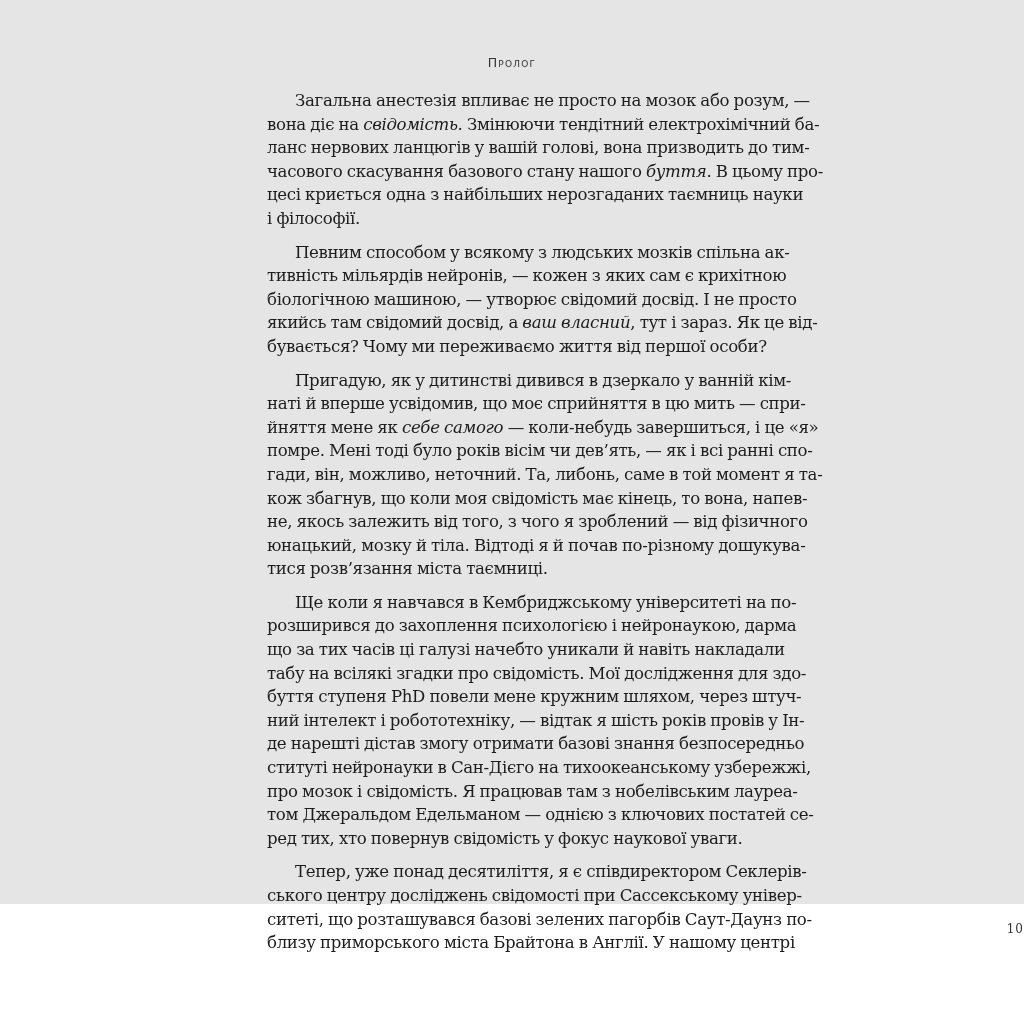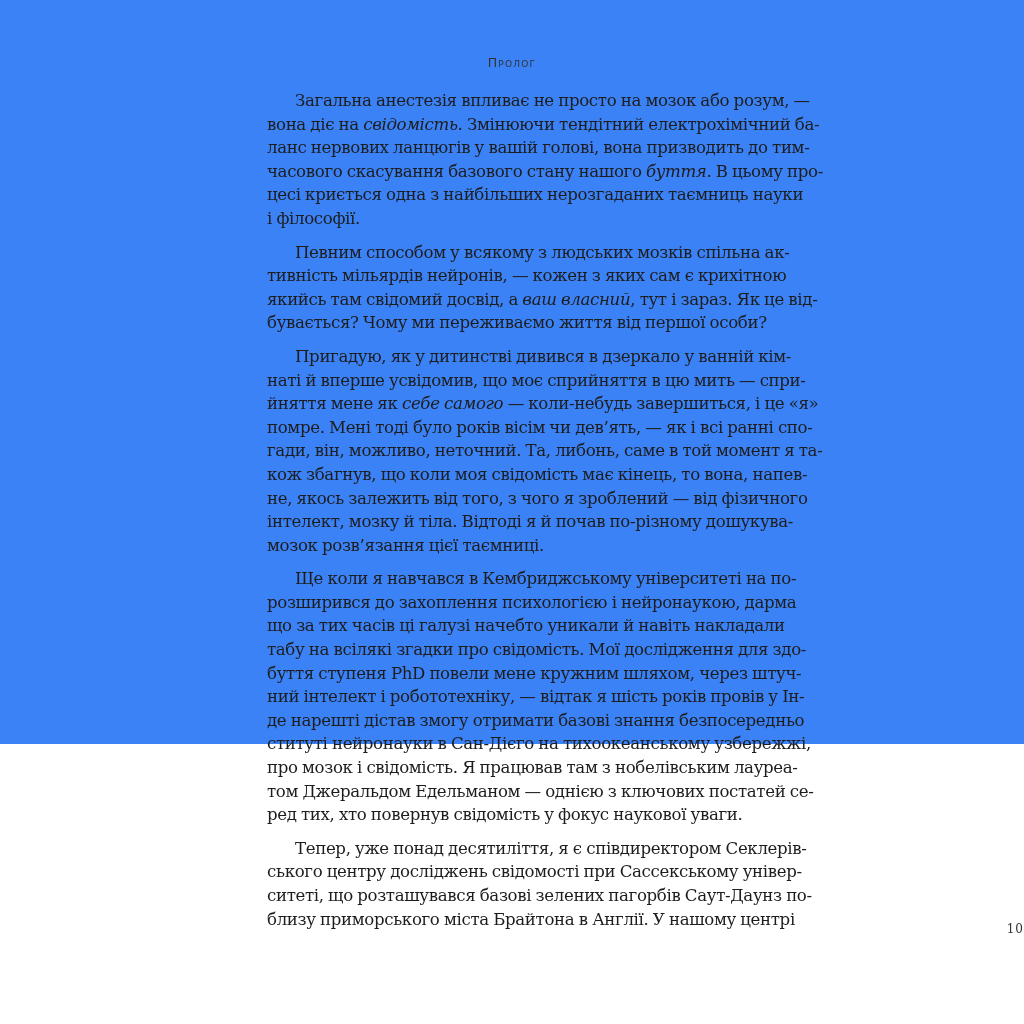--- a/index.html
+++ b/index.html
@@ -1,18 +1,18 @@
 <!DOCTYPE html>
 <html><head>
 <meta charset="utf-8">
 <style>
   html, body { margin: 0; padding: 0; background: #ffffff; }
   body { width: 1024px; height: 1024px; position: relative; overflow: hidden; }
   .page {
-    position: absolute; left: 0; top: 0; width: 1024px; height: 744px; background: #3b82f6;
+    position: absolute; left: 0; top: 0; width: 1024px; height: 904px; background: #e5e5e5;
   }
   .running-head {
     position: absolute; top: 55px; left: 0; width: 1024px; text-align: center;
     font-family: "DejaVu Sans", sans-serif; font-size: 12.5px; letter-spacing: 1.2px;
     color: #333; font-variant: small-caps;
   }
   .text-block {
     position: absolute; left: 267px; top: 89px; width: 514px;
     font-family: "DejaVu Serif", serif; font-size: 16.6px; color: #1d1d1d;
   }
@@ -39,33 +39,34 @@
         <span class="line indent">Загальна анестезія впливає не просто на мозок або розум, —</span>
         <span class="line">вона діє на <em>свідомість</em>. Змінюючи тендітний електрохімічний ба-</span>
         <span class="line">ланс нервових ланцюгів у вашій голові, вона призводить до тим-</span>
         <span class="line">часового скасування базового стану нашого <em>буття</em>. В цьому про-</span>
         <span class="line">цесі криється одна з найбільших нерозгаданих таємниць науки</span>
         <span class="line last">і філософії.</span>
       </div>
       <div class="para">
         <span class="line indent">Певним способом у всякому з людських мозків спільна ак-</span>
         <span class="line">тивність мільярдів нейронів, — кожен з яких сам є крихітною</span>
+        <span class="line">біологічною машиною, — утворює свідомий досвід. І не просто</span>
         <span class="line">якийсь там свідомий досвід, а <em>ваш власний</em>, тут і зараз. Як це від-</span>
         <span class="line last">бувається? Чому ми переживаємо життя від першої особи?</span>
       </div>
       <div class="para">
         <span class="line indent">Пригадую, як у дитинстві дивився в дзеркало у ванній кім-</span>
         <span class="line">наті й вперше усвідомив, що моє сприйняття в цю мить — спри-</span>
         <span class="line">йняття мене як <em>себе самого</em> — коли-небудь завершиться, і це «я»</span>
         <span class="line">помре. Мені тоді було років вісім чи дев’ять, — як і всі ранні спо-</span>
         <span class="line">гади, він, можливо, неточний. Та, либонь, саме в той момент я та-</span>
         <span class="line">кож збагнув, що коли моя свідомість має кінець, то вона, напев-</span>
         <span class="line">не, якось залежить від того, з чого я зроблений — від фізичного</span>
-        <span class="line">інтелект, мозку й тіла. Відтоді я й почав по-різному дошукува-</span>
-        <span class="line last">мозок розв’язання цієї таємниці.</span>
+        <span class="line">юнацький, мозку й тіла. Відтоді я й почав по-різному дошукува-</span>
+        <span class="line last">тися розв’язання міста таємниці.</span>
       </div>
       <div class="para">
         <span class="line indent">Ще коли я навчався в Кембриджському університеті на по-</span>
         <span class="line">розширився до захоплення психологією і нейронаукою, дарма</span>
         <span class="line">що за тих часів ці галузі начебто уникали й навіть накладали</span>
         <span class="line">табу на всілякі згадки про свідомість. Мої дослідження для здо-</span>
         <span class="line">буття ступеня PhD повели мене кружним шляхом, через штуч-</span>
         <span class="line">ний інтелект і робототехніку, — відтак я шість років провів у Ін-</span>
         <span class="line">де нарешті дістав змогу отримати базові знання безпосередньо</span>
         <span class="line">ституті нейронауки в Сан-Дієго на тихоокеанському узбережжі,</span>

